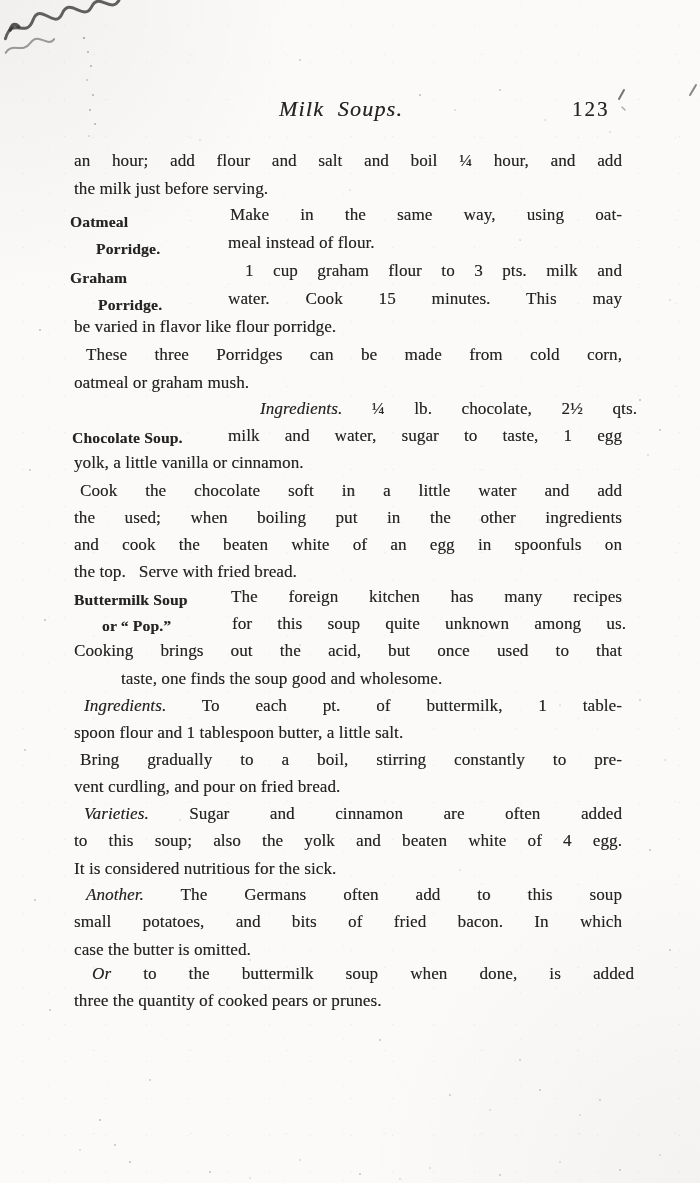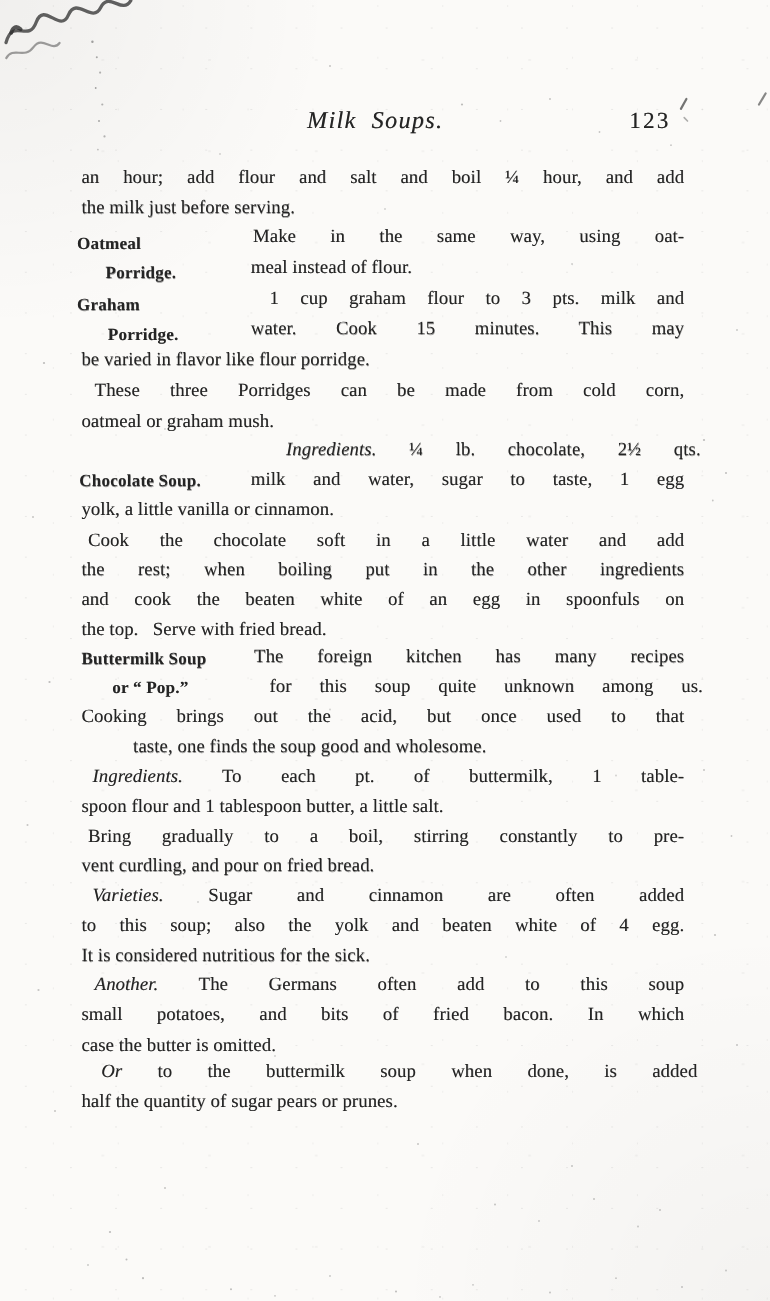--- a/index.html
+++ b/index.html
@@ -137,36 +137,36 @@
       <div class="ln sn" style="left: 98px; top: 295px;"><span>Porridge.</span></div>
       <div class="ln j" style="left: 228px; top: 287px; width: 394px;"><span>water.  Cook 15 minutes.  This may</span></div>
       <div class="ln" style="left: 74px; top: 315px;"><span>be varied in flavor like flour porridge.</span></div>
       <div class="ln j" style="left: 86px; top: 343px; width: 536px;"><span>These three Porridges can be made from cold corn,</span></div>
       <div class="ln" style="left: 74px; top: 371px;"><span>oatmeal or graham mush.</span></div>
       <div class="ln j" style="left: 260px; top: 397px; width: 377px;"><span class="it">Ingredients.</span><span>  ¼ lb. chocolate, 2½ qts.</span></div>
       <div class="ln sn" style="left: 72px; top: 428px;"><span>Chocolate Soup.</span></div>
       <div class="ln j" style="left: 228px; top: 424px; width: 394px;"><span>milk and water, sugar to taste, 1 egg</span></div>
       <div class="ln" style="left: 74px; top: 451px;"><span>yolk, a little vanilla or cinnamon.</span></div>
       <div class="ln j" style="left: 80px; top: 479px; width: 542px;"><span>Cook the chocolate soft in a little water and add</span></div>
-      <div class="ln j" style="left: 74px; top: 506px; width: 548px;"><span>the rest; when boiling put in the other ingredients</span></div>
+      <div class="ln j" style="left: 74px; top: 506px; width: 548px;"><span>the used; when boiling put in the other ingredients</span></div>
       <div class="ln j" style="left: 74px; top: 533px; width: 548px;"><span>and cook the beaten white of an egg in spoonfuls on</span></div>
       <div class="ln" style="left: 74px; top: 560px;"><span>the top.   Serve with fried bread.</span></div>
       <div class="ln sn" style="left: 74px; top: 590px;"><span>Buttermilk Soup</span></div>
       <div class="ln j" style="left: 231px; top: 585px; width: 391px;"><span>The foreign kitchen has many recipes</span></div>
       <div class="ln sn" style="left: 102px; top: 616px;"><span>or “ Pop.”</span></div>
-      <div class="ln j" style="left: 245px; top: 612px; width: 394px;"><span>for this soup quite unknown among us.</span></div>
+      <div class="ln j" style="left: 232px; top: 612px; width: 394px;"><span>for this soup quite unknown among us.</span></div>
       <div class="ln j" style="left: 74px; top: 639px; width: 548px;"><span>Cooking brings out the acid, but once used to that</span></div>
       <div class="ln" style="left: 74px; top: 667px; margin-left: 47px;"><span>taste, one finds the soup good and wholesome.</span></div>
       <div class="ln j" style="left: 84px; top: 694px; width: 538px;"><span class="it">Ingredients.</span><span>  To each pt. of buttermilk, 1 table-</span></div>
       <div class="ln" style="left: 74px; top: 721px;"><span>spoon flour and 1 tablespoon butter, a little salt.</span></div>
       <div class="ln j" style="left: 80px; top: 748px; width: 542px;"><span>Bring gradually to a boil, stirring constantly to pre-</span></div>
       <div class="ln" style="left: 74px; top: 775px;"><span>vent curdling, and pour on fried bread.</span></div>
       <div class="ln j" style="left: 84px; top: 802px; width: 538px;"><span class="it">Varieties.</span><span>  Sugar and cinnamon are often added</span></div>
       <div class="ln j" style="left: 74px; top: 829px; width: 548px;"><span>to this soup; also the yolk and beaten white of 4 egg.</span></div>
       <div class="ln" style="left: 74px; top: 857px;"><span>It is considered nutritious for the sick.</span></div>
       <div class="ln j" style="left: 86px; top: 883px; width: 536px;"><span class="it">Another.</span><span>  The Germans often add to this soup</span></div>
       <div class="ln j" style="left: 74px; top: 910px; width: 548px;"><span>small potatoes, and bits of fried bacon.  In which</span></div>
       <div class="ln" style="left: 74px; top: 938px;"><span>case the butter is omitted.</span></div>
       <div class="ln j" style="left: 92px; top: 962px; width: 542px;"><span class="it">Or</span><span> to the buttermilk soup when done, is added</span></div>
-      <div class="ln" style="left: 74px; top: 989px;"><span>half the quantity of sugar pears or prunes.</span></div>
+      <div class="ln" style="left: 74px; top: 989px;"><span>three the quantity of cooked pears or prunes.</span></div>
     </div>
 
 </div>
 
 </body></html>

